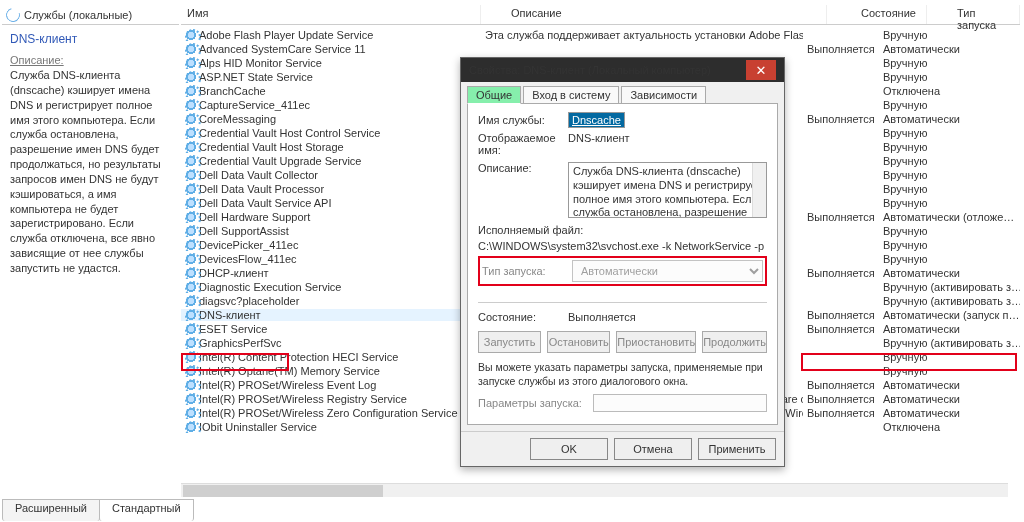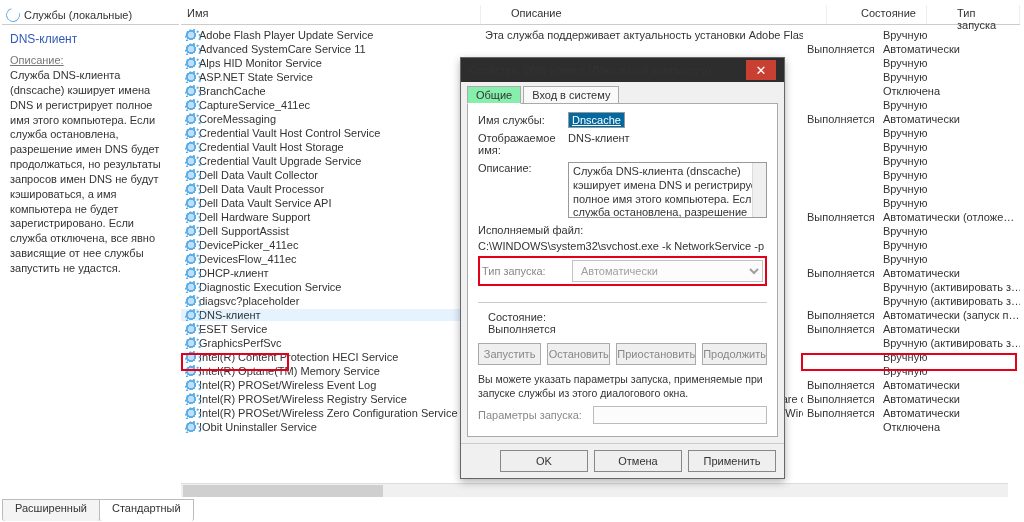--- a/index.html
+++ b/index.html
@@ -46,30 +46,30 @@
 .field-row .val { flex: 1; }
 .inp-text { border: 1px solid #999; padding: 1px 3px; background: #fff; }
 .inp-text.sel { background: #0369a1; color: #fff; text-decoration: underline; }
 .desc-box { border: 1px solid #999; height: 56px; padding: 2px 4px; overflow: hidden; font-size: 10.5px; line-height: 1.25; position: relative; }
 .desc-box .sb { position: absolute; right: 0; top: 0; bottom: 0; width: 14px; background: #f0f0f0; border-left: 1px solid #ddd; }
 .sep { border-top: 1px solid #ccc; margin: 8px 0 6px 0; }
 .exe-line { margin-bottom: 4px; }
 .start-type-row { display: flex; align-items: center; margin-bottom: 16px; }
 .start-type-row label { width: 90px; color: #888; }
 .start-type-row select { flex: 1; height: 22px; border: 1px solid #aaa; background: #fcfcfc; padding: 0 4px; color: #777; }
-.state-line { display: flex; margin: 8px 10px; flex-direction: column; }
+.state-line { display: flex; margin: 8px 0; }
 .state-line label { width: 90px; }
 .btn-row { display: flex; gap: 6px; margin-bottom: 8px; }
 .btn-row button { flex: 1; height: 22px; border: 1px solid #aaa; background: #efefef; font-size: 11px; color: #888; }
 .note-text { font-size: 10.5px; margin-bottom: 6px; line-height: 1.3; }
 .param-row { display: flex; align-items: center; margin-bottom: 4px; }
 .param-row label { width: 115px; color: #888; }
 .param-row input { flex: 1; height: 18px; border: 1px solid #bbb; background: #fcfcfc; }
 .dlg-buttons { display: flex; justify-content: flex-end; gap: 6px; padding: 6px 8px; border-top: 1px solid #ccc; }
-.dlg-buttons button { width: 88px; height: 22px; border: 1px solid #888; background: #efefef; font-size: 11px; }
+.dlg-buttons button { width: 78px; height: 22px; border: 1px solid #888; background: #efefef; font-size: 11px; }
 .hilite-launch { border: 2px solid #e2001a; }
 .hilite-row-right { position: absolute; border: 2px solid #e2001a; left: 801px; top: 353px; width: 216px; height: 18px; pointer-events: none; }
 .hilite-row-name { position: absolute; border: 2px solid #e2001a; left: 181px; top: 353px; width: 108px; height: 18px; pointer-events: none; }
 </style>
 </head>
 <body>
 
 <div class="services-panel">
 
   <div class="left-header">
@@ -367,20 +367,21 @@
   <div class="hilite-row-right"></div>
 
   <div class="dialog">
     <div class="dlg-title">
       <span>Свойства: DNS-клиент (Локальный компьютер)</span>
       <span class="dlg-close">✕</span>
     </div>
     <div class="dlg-tabs">
       <div class="dlg-tab active">Общие</div>
       <div class="dlg-tab">Вход в систему</div>
+      <div class="dlg-tab">Зависимости</div>
     </div>
     <div class="dlg-body">
       <div class="field-row">
         <label>Имя службы:</label>
         <span class="val"><span class="inp-text sel">Dnscache</span></span>
       </div>
       <div class="field-row">
         <label>Отображаемое имя:</label>
         <span class="val">DNS-клиент</span>
       </div>

